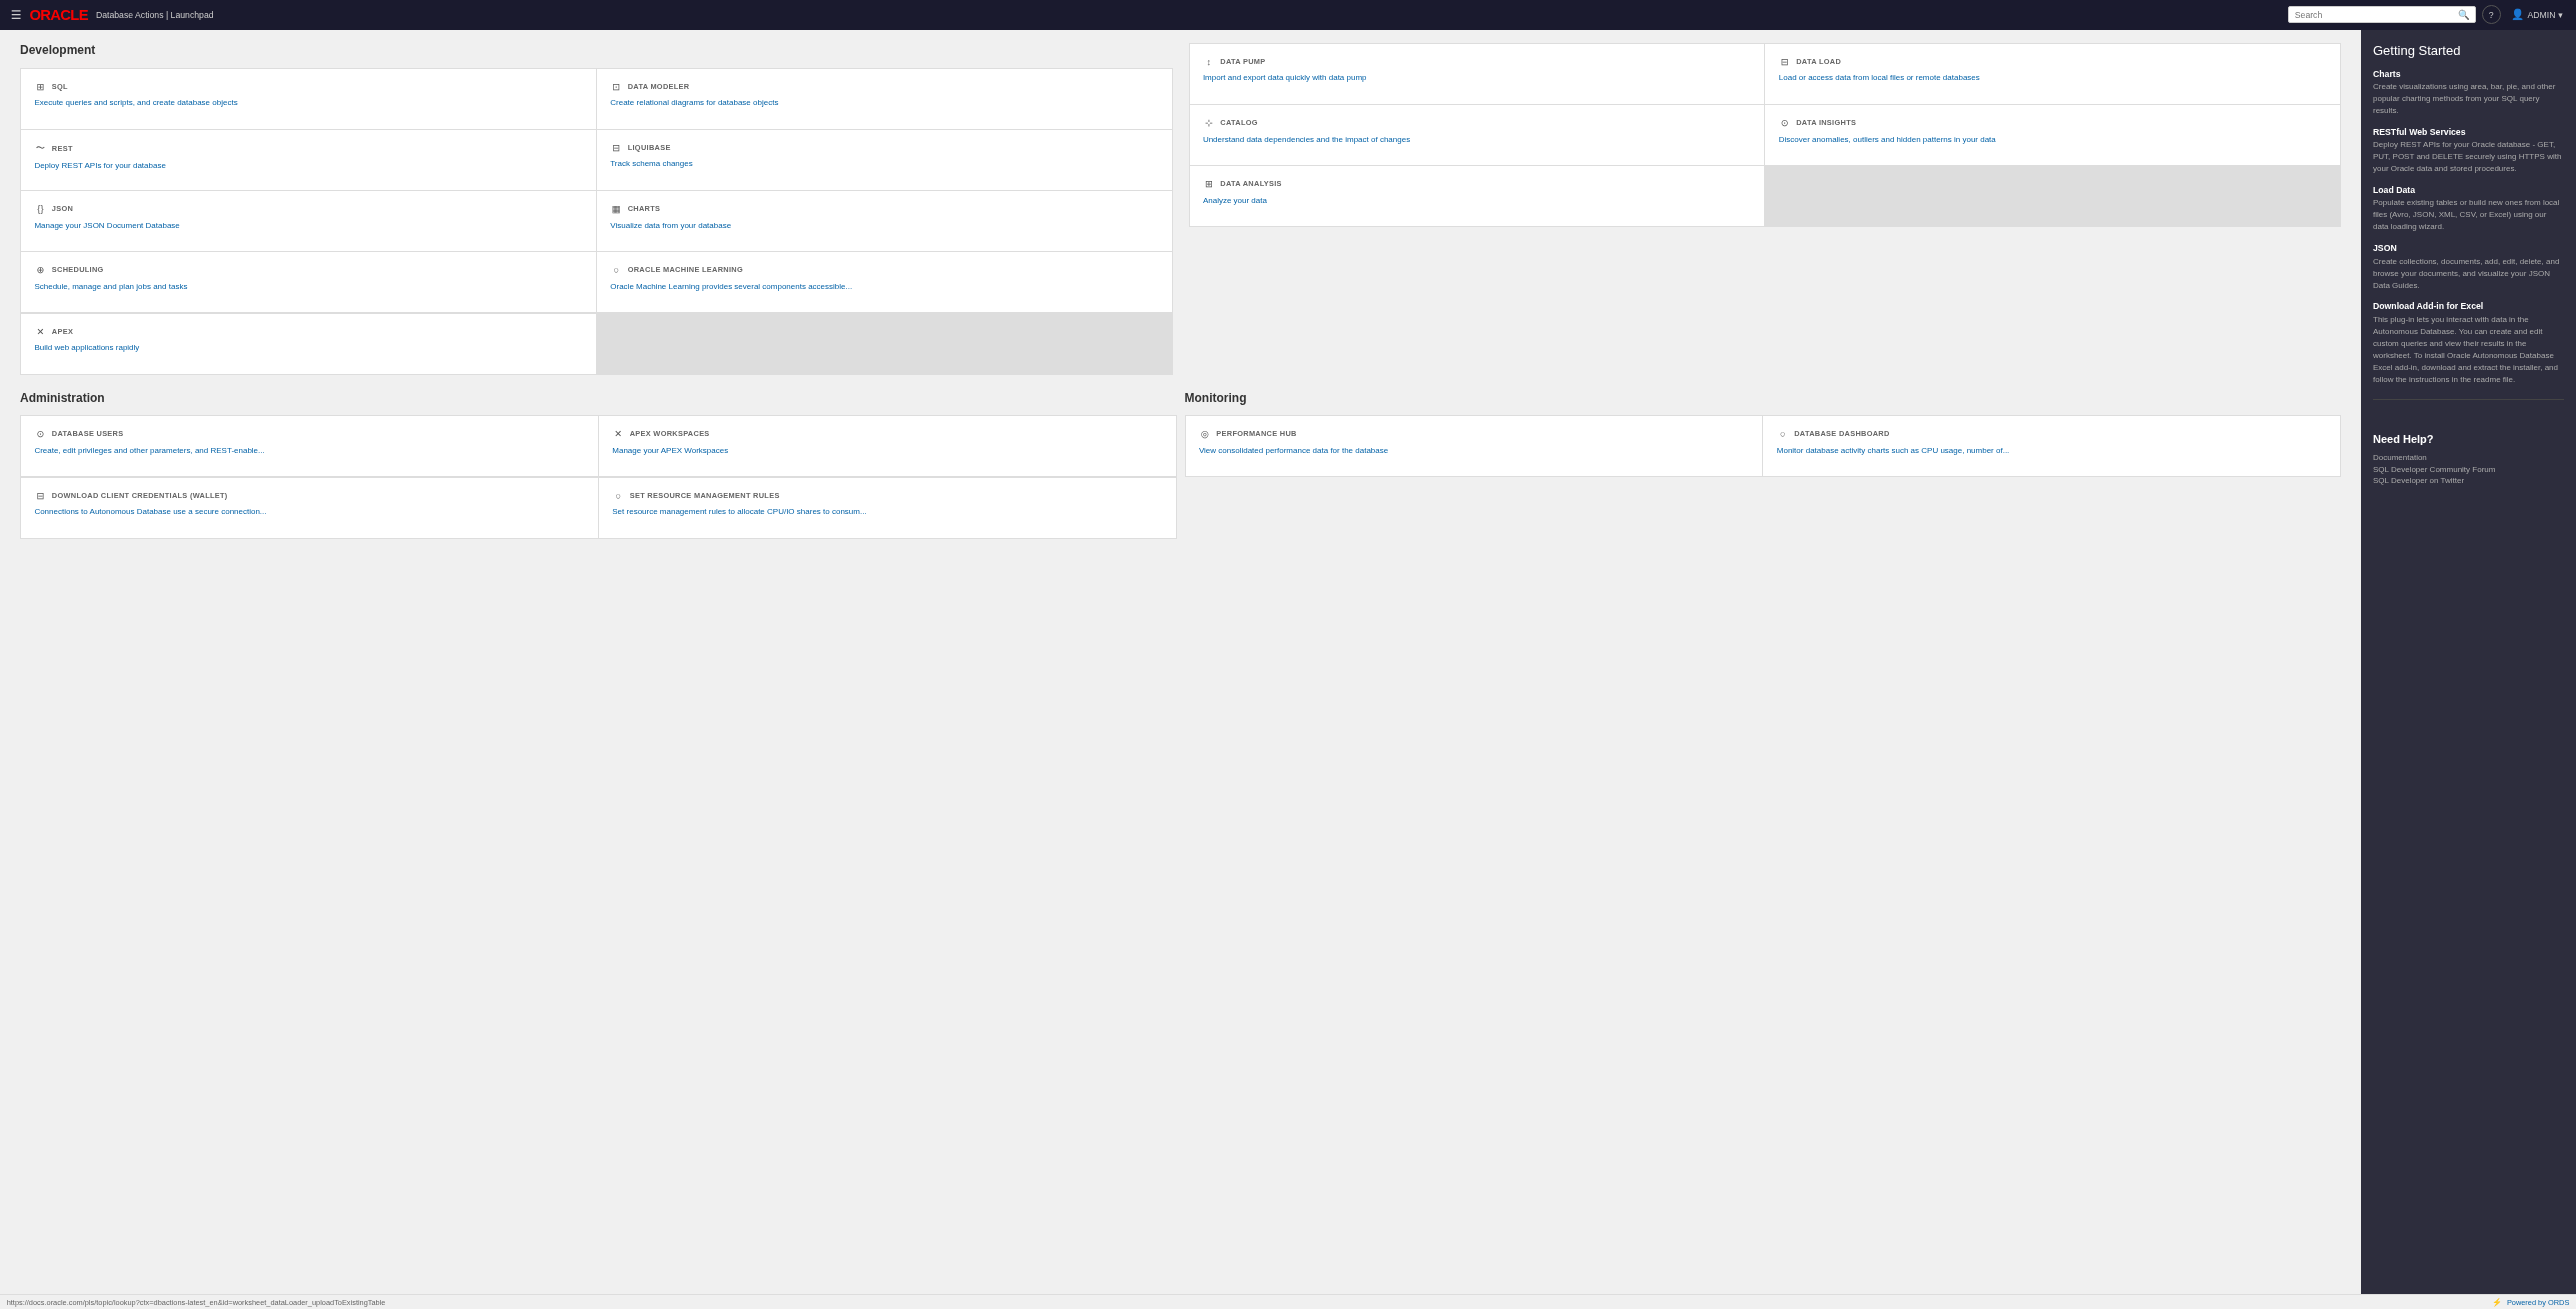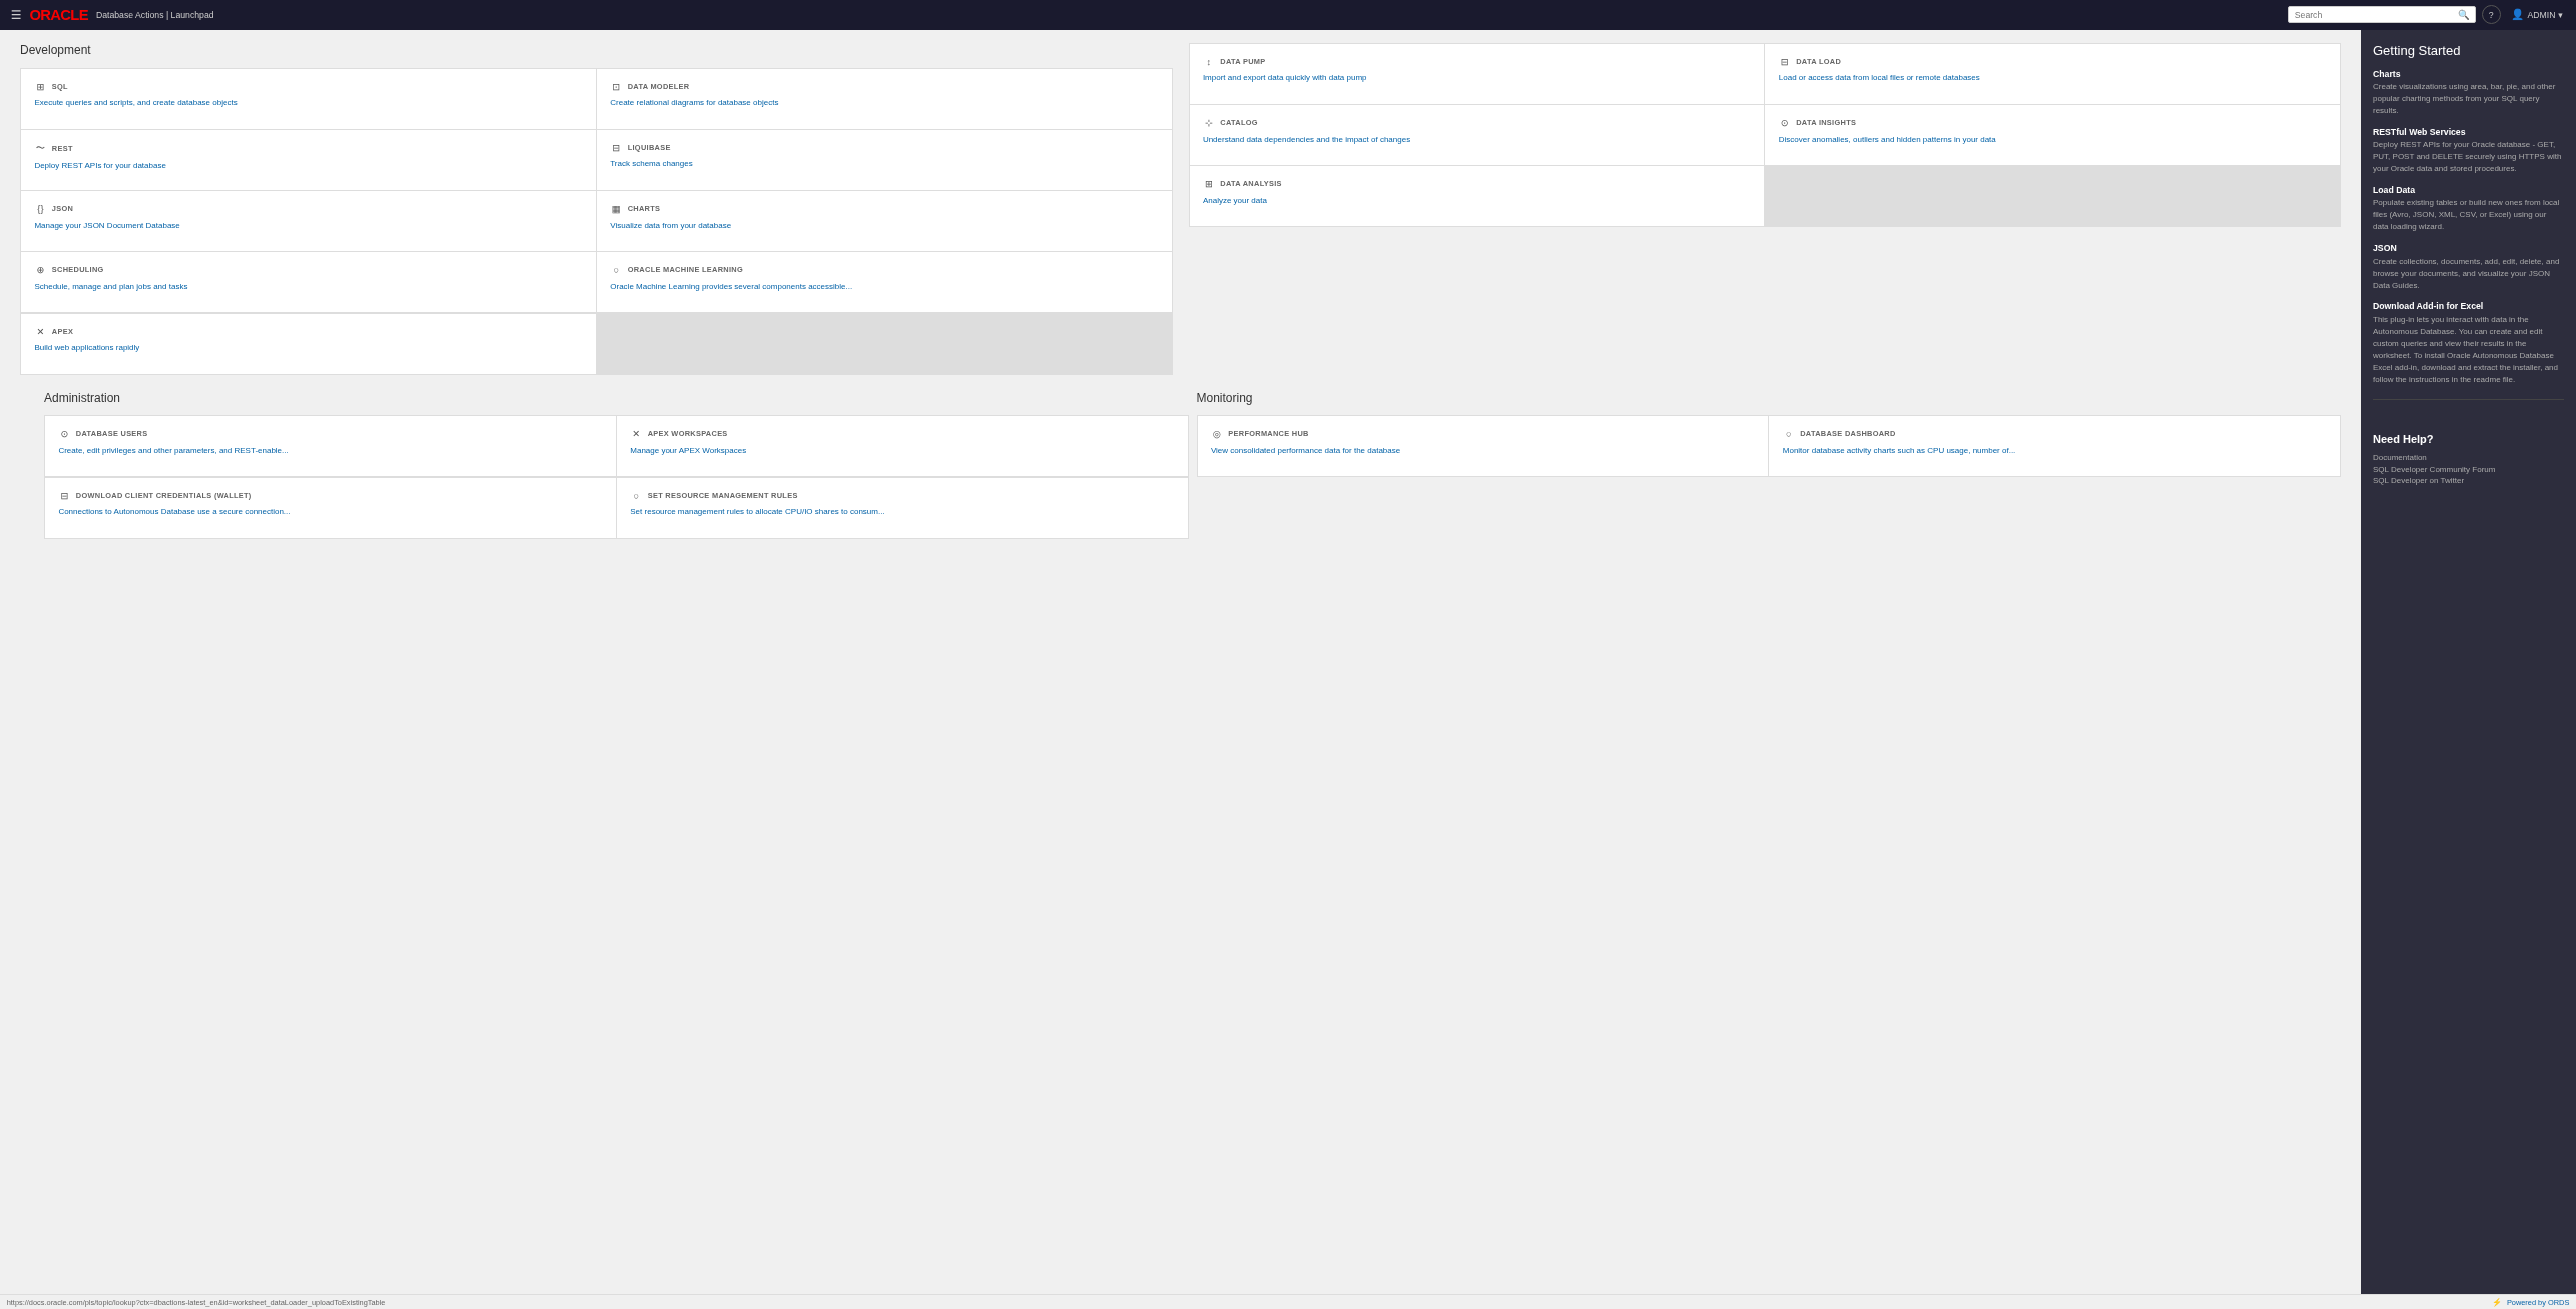--- a/index.html
+++ b/index.html
@@ -97,21 +97,21 @@
     .content-area {
       flex: 1;
       overflow-y: auto;
       background: #f0f0f0;
       padding: 13.4px 20px;
     }
 
     
     .section-title {
       font-size: 12px;
-      font-weight: normal;
+      font-weight: bold;
       color: #333;
       margin-bottom: 10.7px;
     }
 
     .card {
       background: #fff;
       padding: 12px 13.4px;
       cursor: pointer;
       min-height: 60px;
     }
@@ -238,21 +238,20 @@
       font-size: 7.4px;
     }
 
     .ords-icon { font-size: 8px; margin-right: 2.7px; }
 
     
     .admin-monitoring-row {
       display: grid;
       grid-template-columns: 1fr 1fr;
       gap: 8px;
-      margin-left: 24px;
     }
   </style>
 </head>
 <body>
 
 <nav class="topnav">
   <span class="nav-hamburger">☰</span>
   <div class="nav-oracle-logo">
     <span class="oracle-text">ORACLE</span>
   </div>

